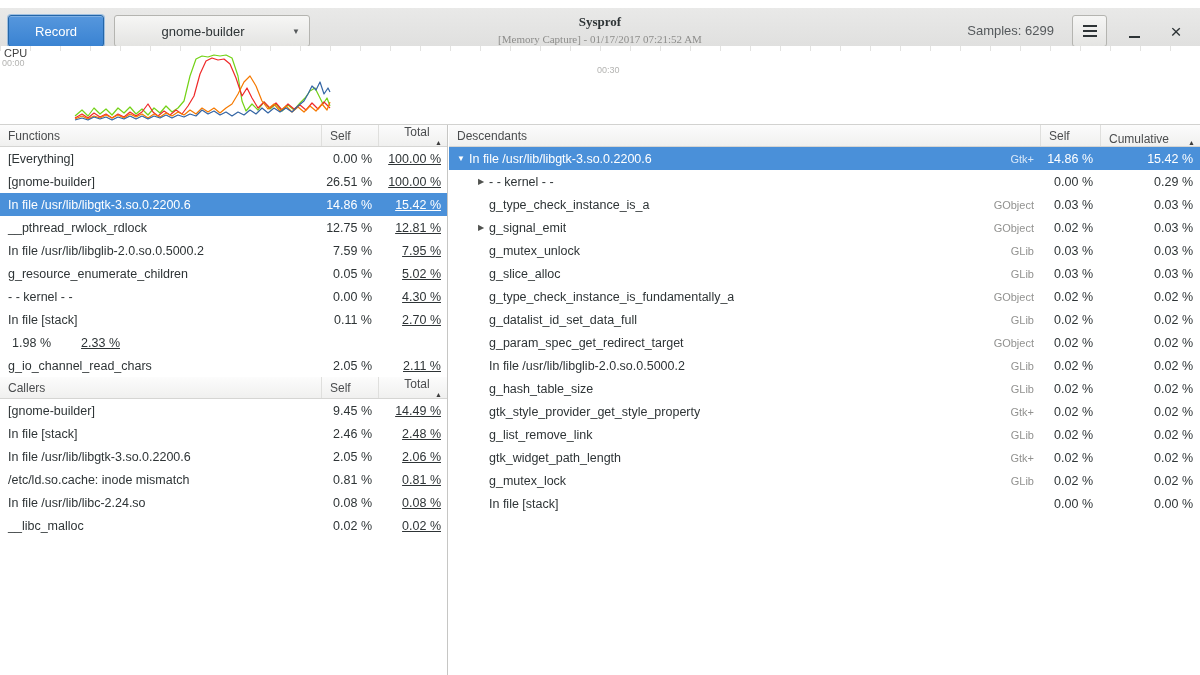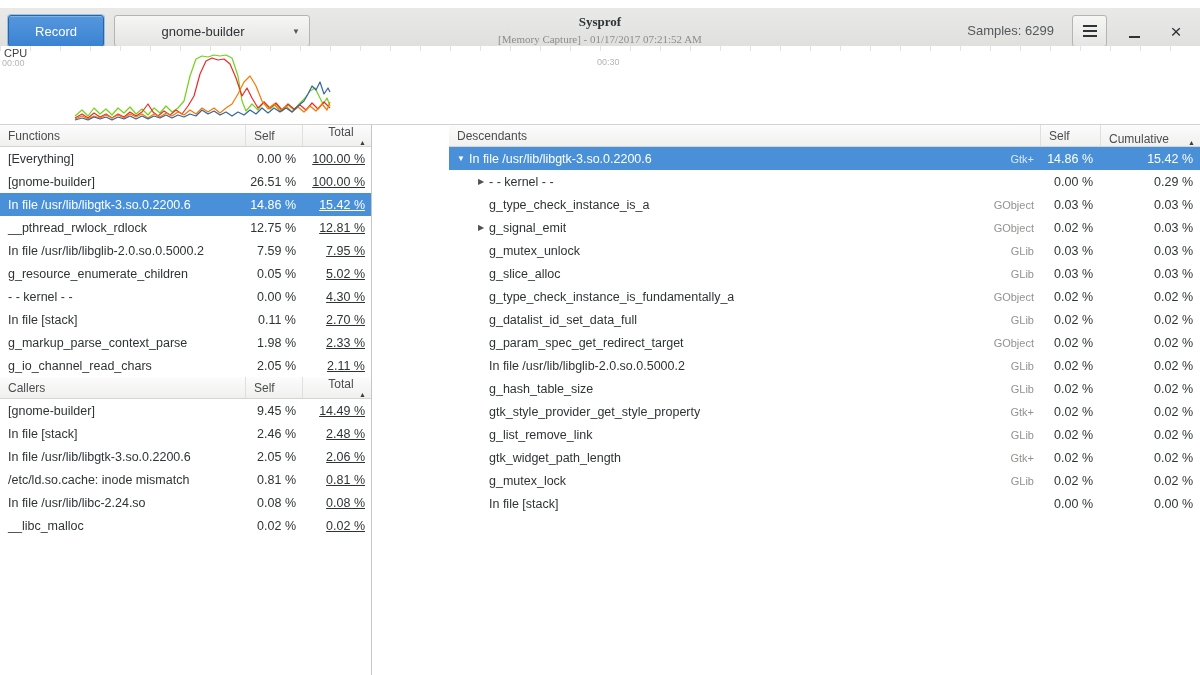--- a/index.html
+++ b/index.html
@@ -63,27 +63,27 @@
     background:#ffffff; border-bottom:1px solid #d2d2d0;
   }
   .ruler {
     position:absolute; top:0; left:0; width:1200px; height:5px;
     background:repeating-linear-gradient(to right,#dcdcda 0 1px,transparent 1px 30px);
     opacity:.8;
   }
   .cpu-label { position:absolute; left:4px; top:1px; font-size:11px; color:#3f3f3f; }
   .time-label { position:absolute; font-size:9px; color:#b4b4b2; }
   .t-start { left:2px; top:12px; }
-  .t-mid { left:597px; top:11px; }
+  .t-mid { left:597px; top:19px; }
   .graph-svg { position:absolute; left:0; top:0; }
 
   
   .panes { position:absolute; top:125px; left:0; width:1200px; bottom:0; }
   .left-pane {
-    position:absolute; left:0; top:0; width:372px; bottom:0;
+    position:absolute; left:0; top:0; width:448px; bottom:0;
     border-right:1px solid #c6c6c4; background:#fff;
   }
   .right-pane { position:absolute; left:449px; top:0; right:0; bottom:0; background:#fff; }
 
   
   .thead {
     display:flex; height:22px; align-items:stretch;
     background:linear-gradient(#fcfcfc,#f0f0ef);
     border-bottom:1px solid #d5d5d3;
     color:#4a4c4e; font-size:12px;
@@ -204,21 +204,20 @@
     <span class="c-name">- - kernel - -</span>
     <span class="c-self">0.00 %</span>
     <span class="c-total">4.30 %</span>
   </div>
         <div class="trow">
     <span class="c-name">In file [stack]</span>
     <span class="c-self">0.11 %</span>
     <span class="c-total">2.70 %</span>
   </div>
         <div class="trow">
-    <span class="c-name">g_markup_parse_context_parse</span>
     <span class="c-self">1.98 %</span>
     <span class="c-total">2.33 %</span>
   </div>
         <div class="trow">
     <span class="c-name">g_io_channel_read_chars</span>
     <span class="c-self">2.05 %</span>
     <span class="c-total">2.11 %</span>
   </div>
       </div>
 

